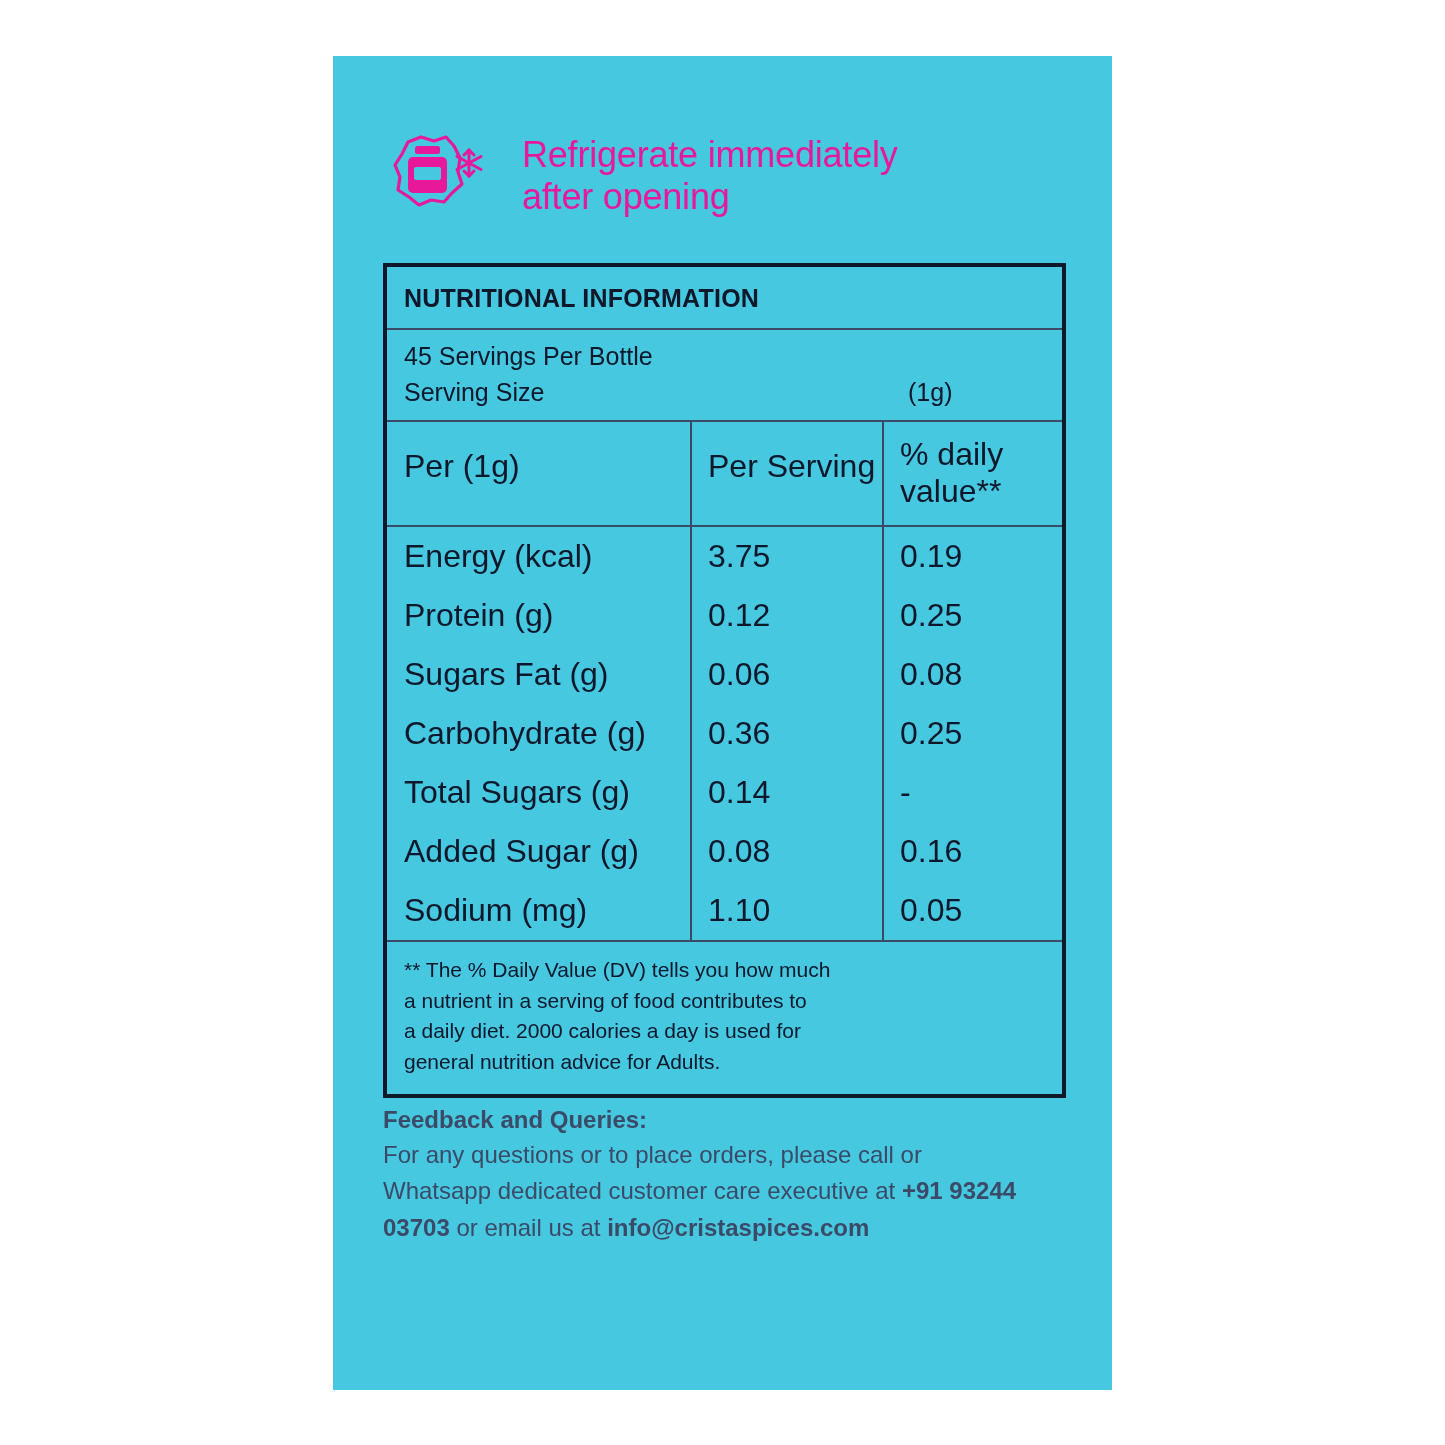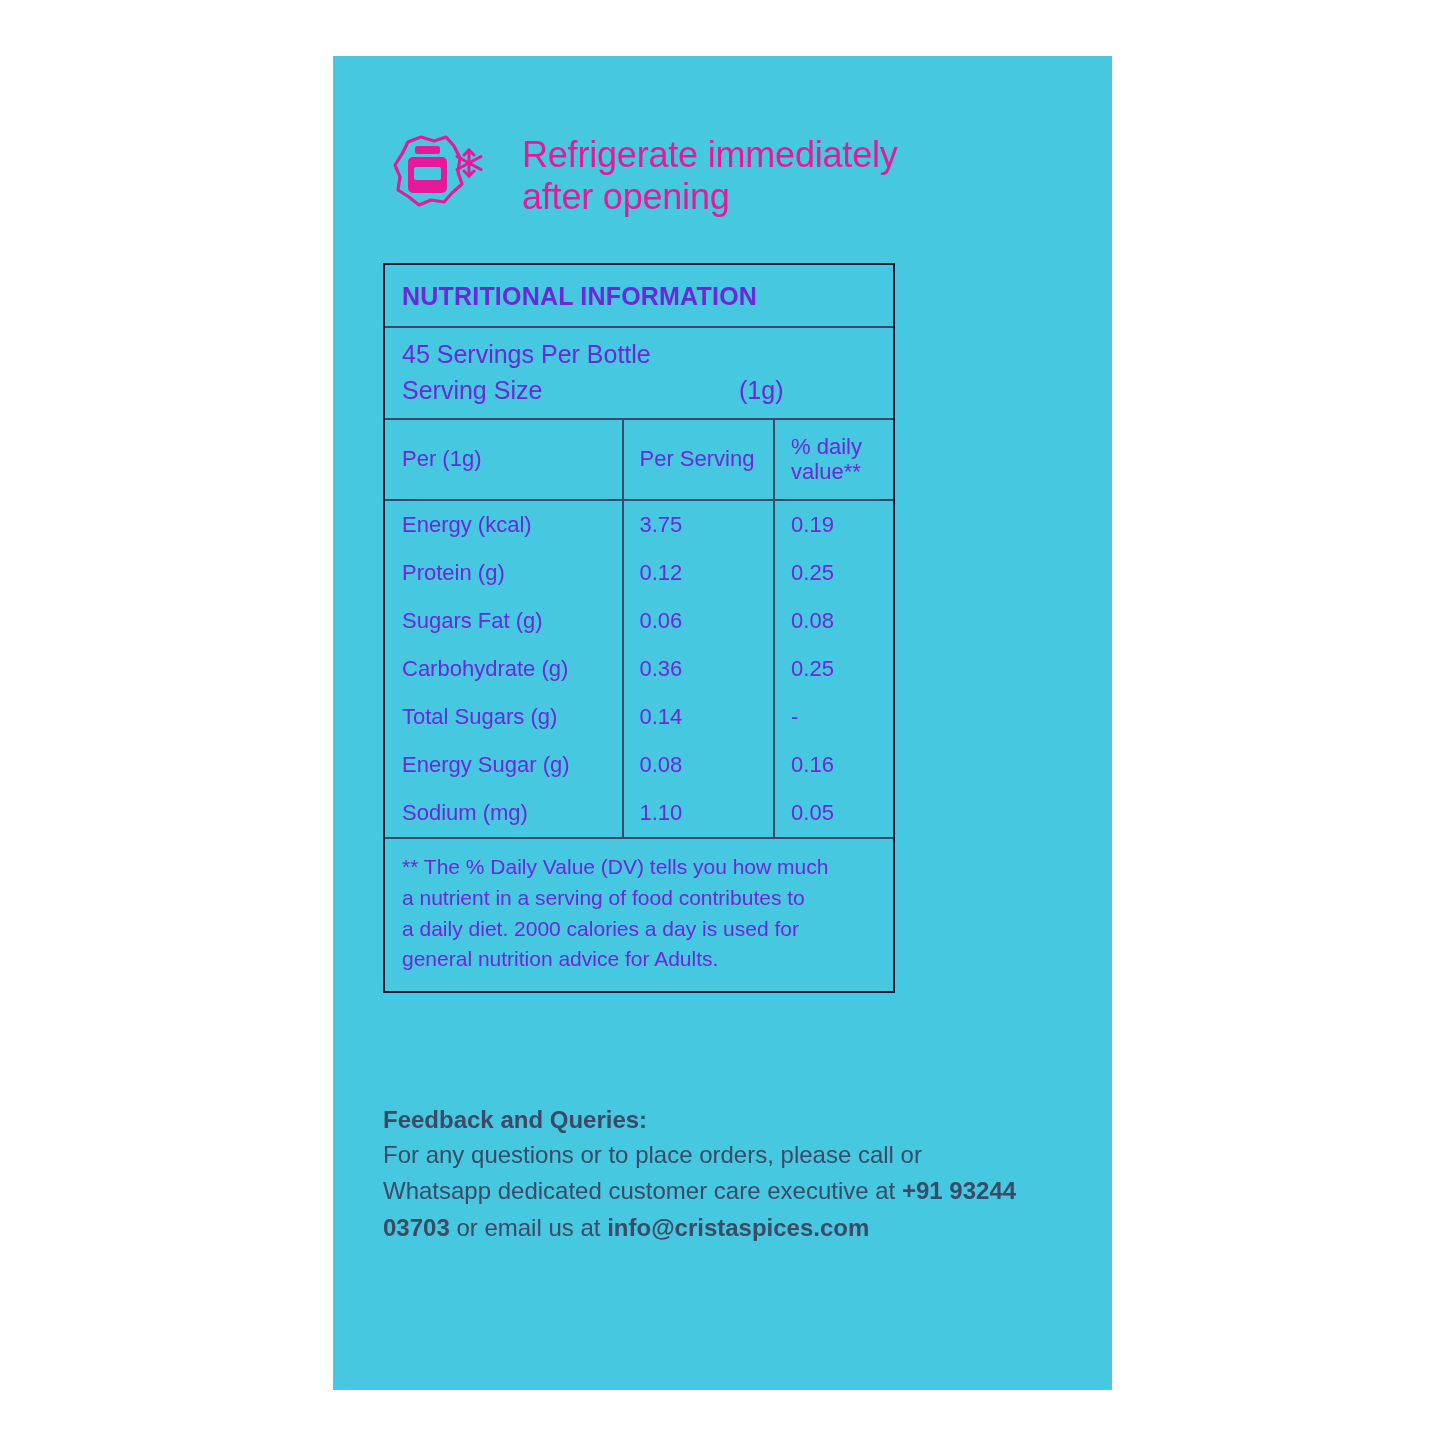--- a/index.html
+++ b/index.html
@@ -52,24 +52,24 @@
     line-height: 1.18;
     letter-spacing: -0.2px;
     white-space: pre-line;
   }
 
   
   .nutri-table {
     position: absolute;
     left: 50px;
     top: 207px;
-    width: 512px;
-    border: 2px solid #0f172a;
-    box-sizing: border-box;
-    color: #6d28d9;
+    width: 683px;
+    border: 4px solid #0f172a;
+    box-sizing: border-box;
+    color: #0f172a;
   }
   .nutri-title {
     font-size: 25px;
     font-weight: bold;
     letter-spacing: 0.2px;
     padding: 17px 0 15px 17px;
     border-bottom: 2px solid #3b4a66;
   }
   .serving-block {
     padding: 8px 0 9px 17px;
@@ -80,21 +80,21 @@
   .serving-line2 {
     display: flex;
     justify-content: space-between;
     padding-right: 8px;
   }
   .serving-size-val {
     width: 146px;
   }
   .grid-head, .grid-row {
     display: flex;
-    font-size: 22px;
+    font-size: 32px;
   }
   .grid-head {
     border-bottom: 2px solid #3b4a66;
   }
   .col-1 {
     width: 305px;
     padding: 14px 0 14px 17px;
     box-sizing: border-box;
     border-right: 2px solid #3b4a66;
   }
@@ -227,21 +227,21 @@
           <div class="col-1">Carbohydrate (g)</div>
           <div class="col-2">0.36</div>
           <div class="col-3">0.25</div>
         </div>
         <div class="grid-row">
           <div class="col-1">Total Sugars (g)</div>
           <div class="col-2">0.14</div>
           <div class="col-3">-</div>
         </div>
         <div class="grid-row">
-          <div class="col-1">Energy Sugar (g)</div>
+          <div class="col-1">Added Sugar (g)</div>
           <div class="col-2">0.08</div>
           <div class="col-3">0.16</div>
         </div>
         <div class="grid-row">
           <div class="col-1">Sodium (mg)</div>
           <div class="col-2">1.10</div>
           <div class="col-3">0.05</div>
         </div>
       </div>
 

